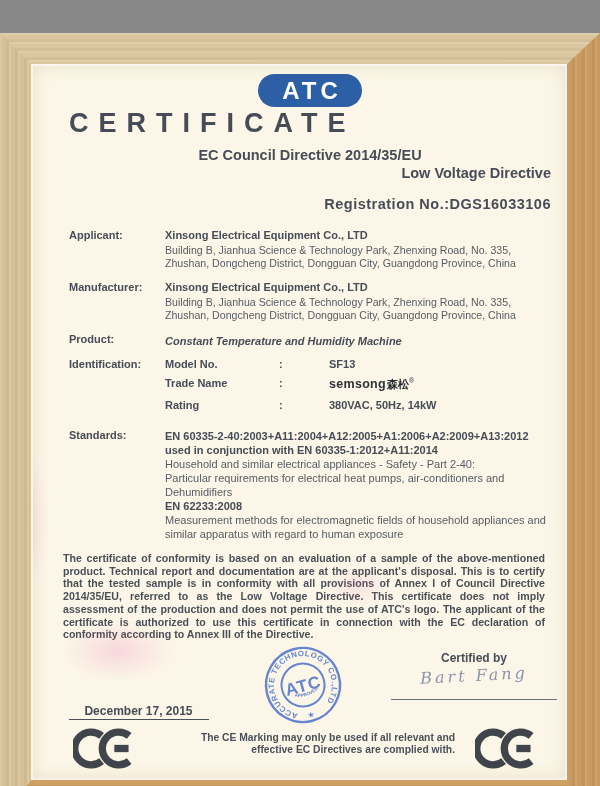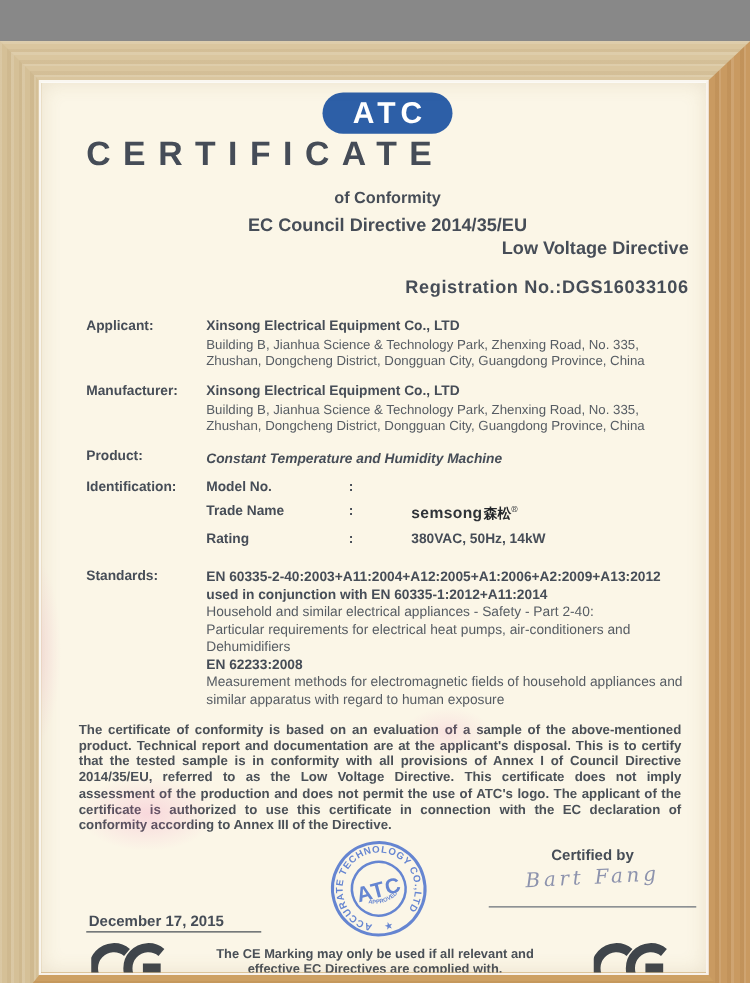--- a/index.html
+++ b/index.html
@@ -62,31 +62,31 @@
   .paragraph{margin-top:11px;font-size:10.6px;font-weight:bold;line-height:12.7px;
     text-align:justify;color:#4a5057;margin-left:-6px;padding-right:6px;}
 
   .sig-section{position:relative;height:77px;margin-top:8px;}
   .certified{position:absolute;left:330px;top:2px;width:150px;text-align:center;
     font-size:12px;font-weight:bold;}
   .signature{position:absolute;left:330px;top:17px;width:150px;text-align:center;
     font-family:"DejaVu Serif", serif;font-style:italic;font-size:16px;color:#8d93ad;
     letter-spacing:3px;transform:rotate(-3deg);}
   .sig-line{position:absolute;left:322px;top:50px;width:166px;border-bottom:1px solid #6a707a;}
-  .date-text{position:absolute;left:2px;top:55px;width:135px;text-align:left;
+  .date-text{position:absolute;left:2px;top:55px;width:135px;text-align:center;
     font-size:12px;font-weight:bold;}
   .date-line{position:absolute;left:0px;top:70px;width:140px;border-bottom:1.5px solid #4a5057;}
   .date-label{position:absolute;left:2px;top:74px;width:135px;text-align:center;
     font-size:12px;font-weight:bold;}
   .stamp{position:absolute;left:184px;top:-14px;width:100px;height:100px;opacity:.9;}
 
   .ce-row{display:flex;align-items:flex-start;height:40px;margin-top:0;}
   .ce-left{margin-left:4px;}
   .ce-right{margin-left:auto;margin-right:14px;}
-  .ce-note{width:310px;margin:6px auto 0;text-align:center;font-size:10.3px;font-weight:bold;
+  .ce-note{width:310px;margin:6px auto 0;text-align:right;font-size:10.3px;font-weight:bold;
     line-height:12.5px;color:#4a5057;}
 </style>
 </head>
 <body>
 
 <div class="frame">
   <div class="grain grain-top"></div>
   <div class="grain grain-bottom"></div>
   <div class="grain grain-left"></div>
   <div class="grain grain-right"></div>
@@ -94,21 +94,20 @@
 
   <div class="content">
     <div class="smudge sm1"></div>
     <div class="smudge sm2"></div>
     <div class="smudge sm3"></div>
 
     <div class="logo-pill">
       <span>ATC</span>
     </div>
     <div class="title">CERTIFICATE</div>
-    <div class="subtitle">of Conformity</div>
     <div class="directive1">EC Council Directive 2014/35/EU</div>
     <div class="directive2">Low Voltage Directive</div>
     <div class="registration">Registration No.:DGS16033106</div>
 
     <div class="fields">
       <div class="frow">
         <div class="flabel">Applicant:</div>
         <div>
           <div class="fname">Xinsong Electrical Equipment Co., LTD</div>
           <div class="faddr">Building B, Jianhua Science &amp; Technology Park, Zhenxing Road, No. 335, Zhushan, Dongcheng District, Dongguan City, Guangdong Province, China</div>
@@ -124,20 +123,21 @@
       <div class="frow">
         <div class="flabel">Product:</div>
         <div class="fprod">Constant Temperature and Humidity Machine</div>
       </div>
       <div class="frow">
         <div class="flabel">Identification:</div>
         <div>
           <div class="idrow">
             <span class="idlabel">Model No.</span>
             <span class="idcolon">:</span>
+            <span class="idval">SF13</span>
           </div>
           <div class="idrow">
             <span class="idlabel">Trade Name</span>
             <span class="idcolon">:</span>
             <span>
               <span class="brand-latin">semsong</span><span class="brand-cjk">森松</span><span class="brand-reg">®</span>
             </span>
           </div>
           <div class="idrow">
             <span class="idlabel">Rating</span>

